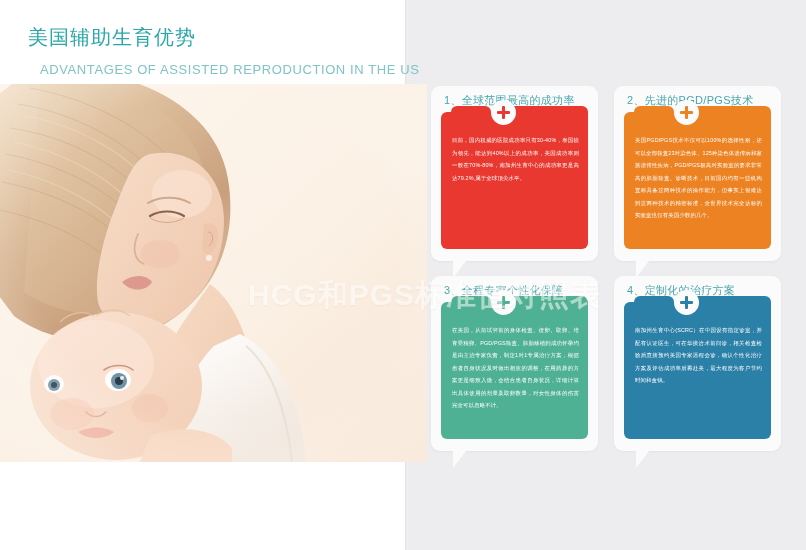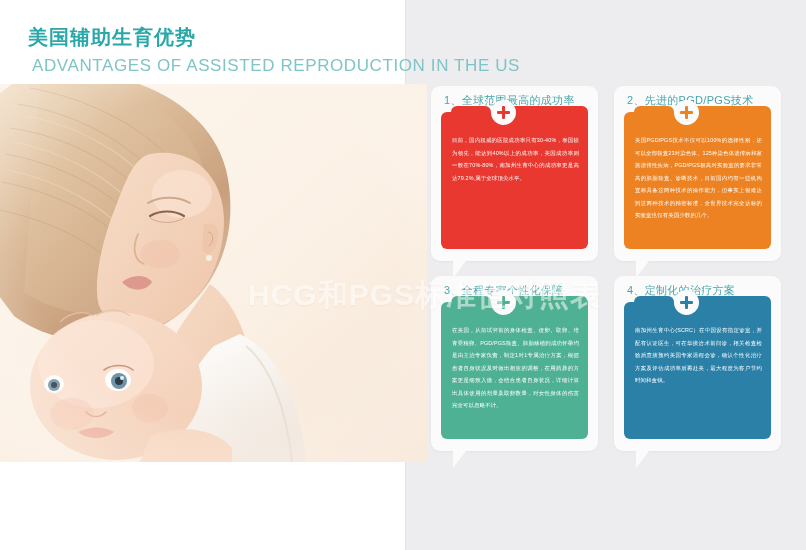--- a/index.html
+++ b/index.html
@@ -17,25 +17,25 @@
     background:#ededef;
   }
   .panel-seam{
     position:absolute;left:405px;top:0;width:3px;height:550px;
     background:linear-gradient(to right,#e2e2e4,#f2f2f3);
   }
 
   
   .header{position:absolute;left:28px;top:24px;width:370px;}
   .title-cn{
-    font-size:20px;font-weight:bold;color:#2aa7a8;letter-spacing:1px;
+    font-size:20px;font-weight:normal;color:#2aa7a8;letter-spacing:1px;
     line-height:1.3;margin:0 0 6px 0;
   }
   .title-en{
-    font-size:17px;color:#7fc4c6;letter-spacing:0.6px;margin:4px;
+    font-size:13px;color:#7fc4c6;letter-spacing:0.6px;margin:12px;
     white-space:nowrap;
   }
 
   
   .photo{
     position:absolute;left:0;top:84px;width:427px;height:378px;
     overflow:hidden;
   }
   .photo-canvas{position:absolute;inset:0;}
 

